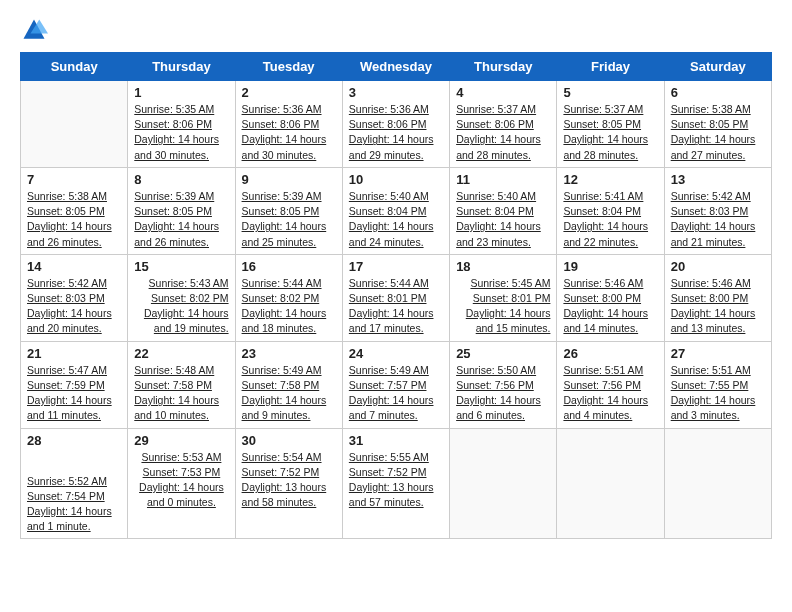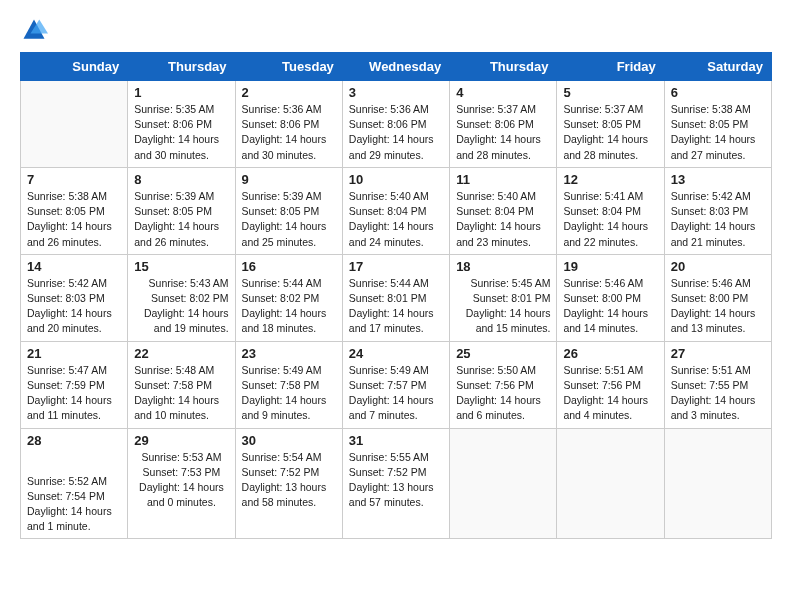--- a/index.html
+++ b/index.html
@@ -33,21 +33,21 @@
       color: #333;
     }
     .calendar {
       width: 100%;
       border-collapse: collapse;
       border: 1px solid #ccc;
     }
     .calendar th {
       background-color: #1565c0;
       color: #fff;
-      text-align: right;
+      text-align: center;
       padding: 6px 8px;
       font-size: 13px;
       border: 1px solid #1565c0;
     }
     .calendar td {
       vertical-align: top;
       padding: 4px 6px;
       border: 1px solid #ccc;
       font-size: 11px;
       color: #222;
@@ -61,20 +61,21 @@
     .day-number {
       font-size: 13px;
       font-weight: bold;
       margin-bottom: 2px;
       display: block;
     }
     .day-info {
       font-size: 10.5px;
       line-height: 1.45;
       color: #222;
+      text-decoration: underline;
     }
     .logo-wrapper {
       display: flex;
       flex-direction: column;
       align-items: flex-start;
     }
     .logo-line {
       display: flex;
       align-items: center;
     }

